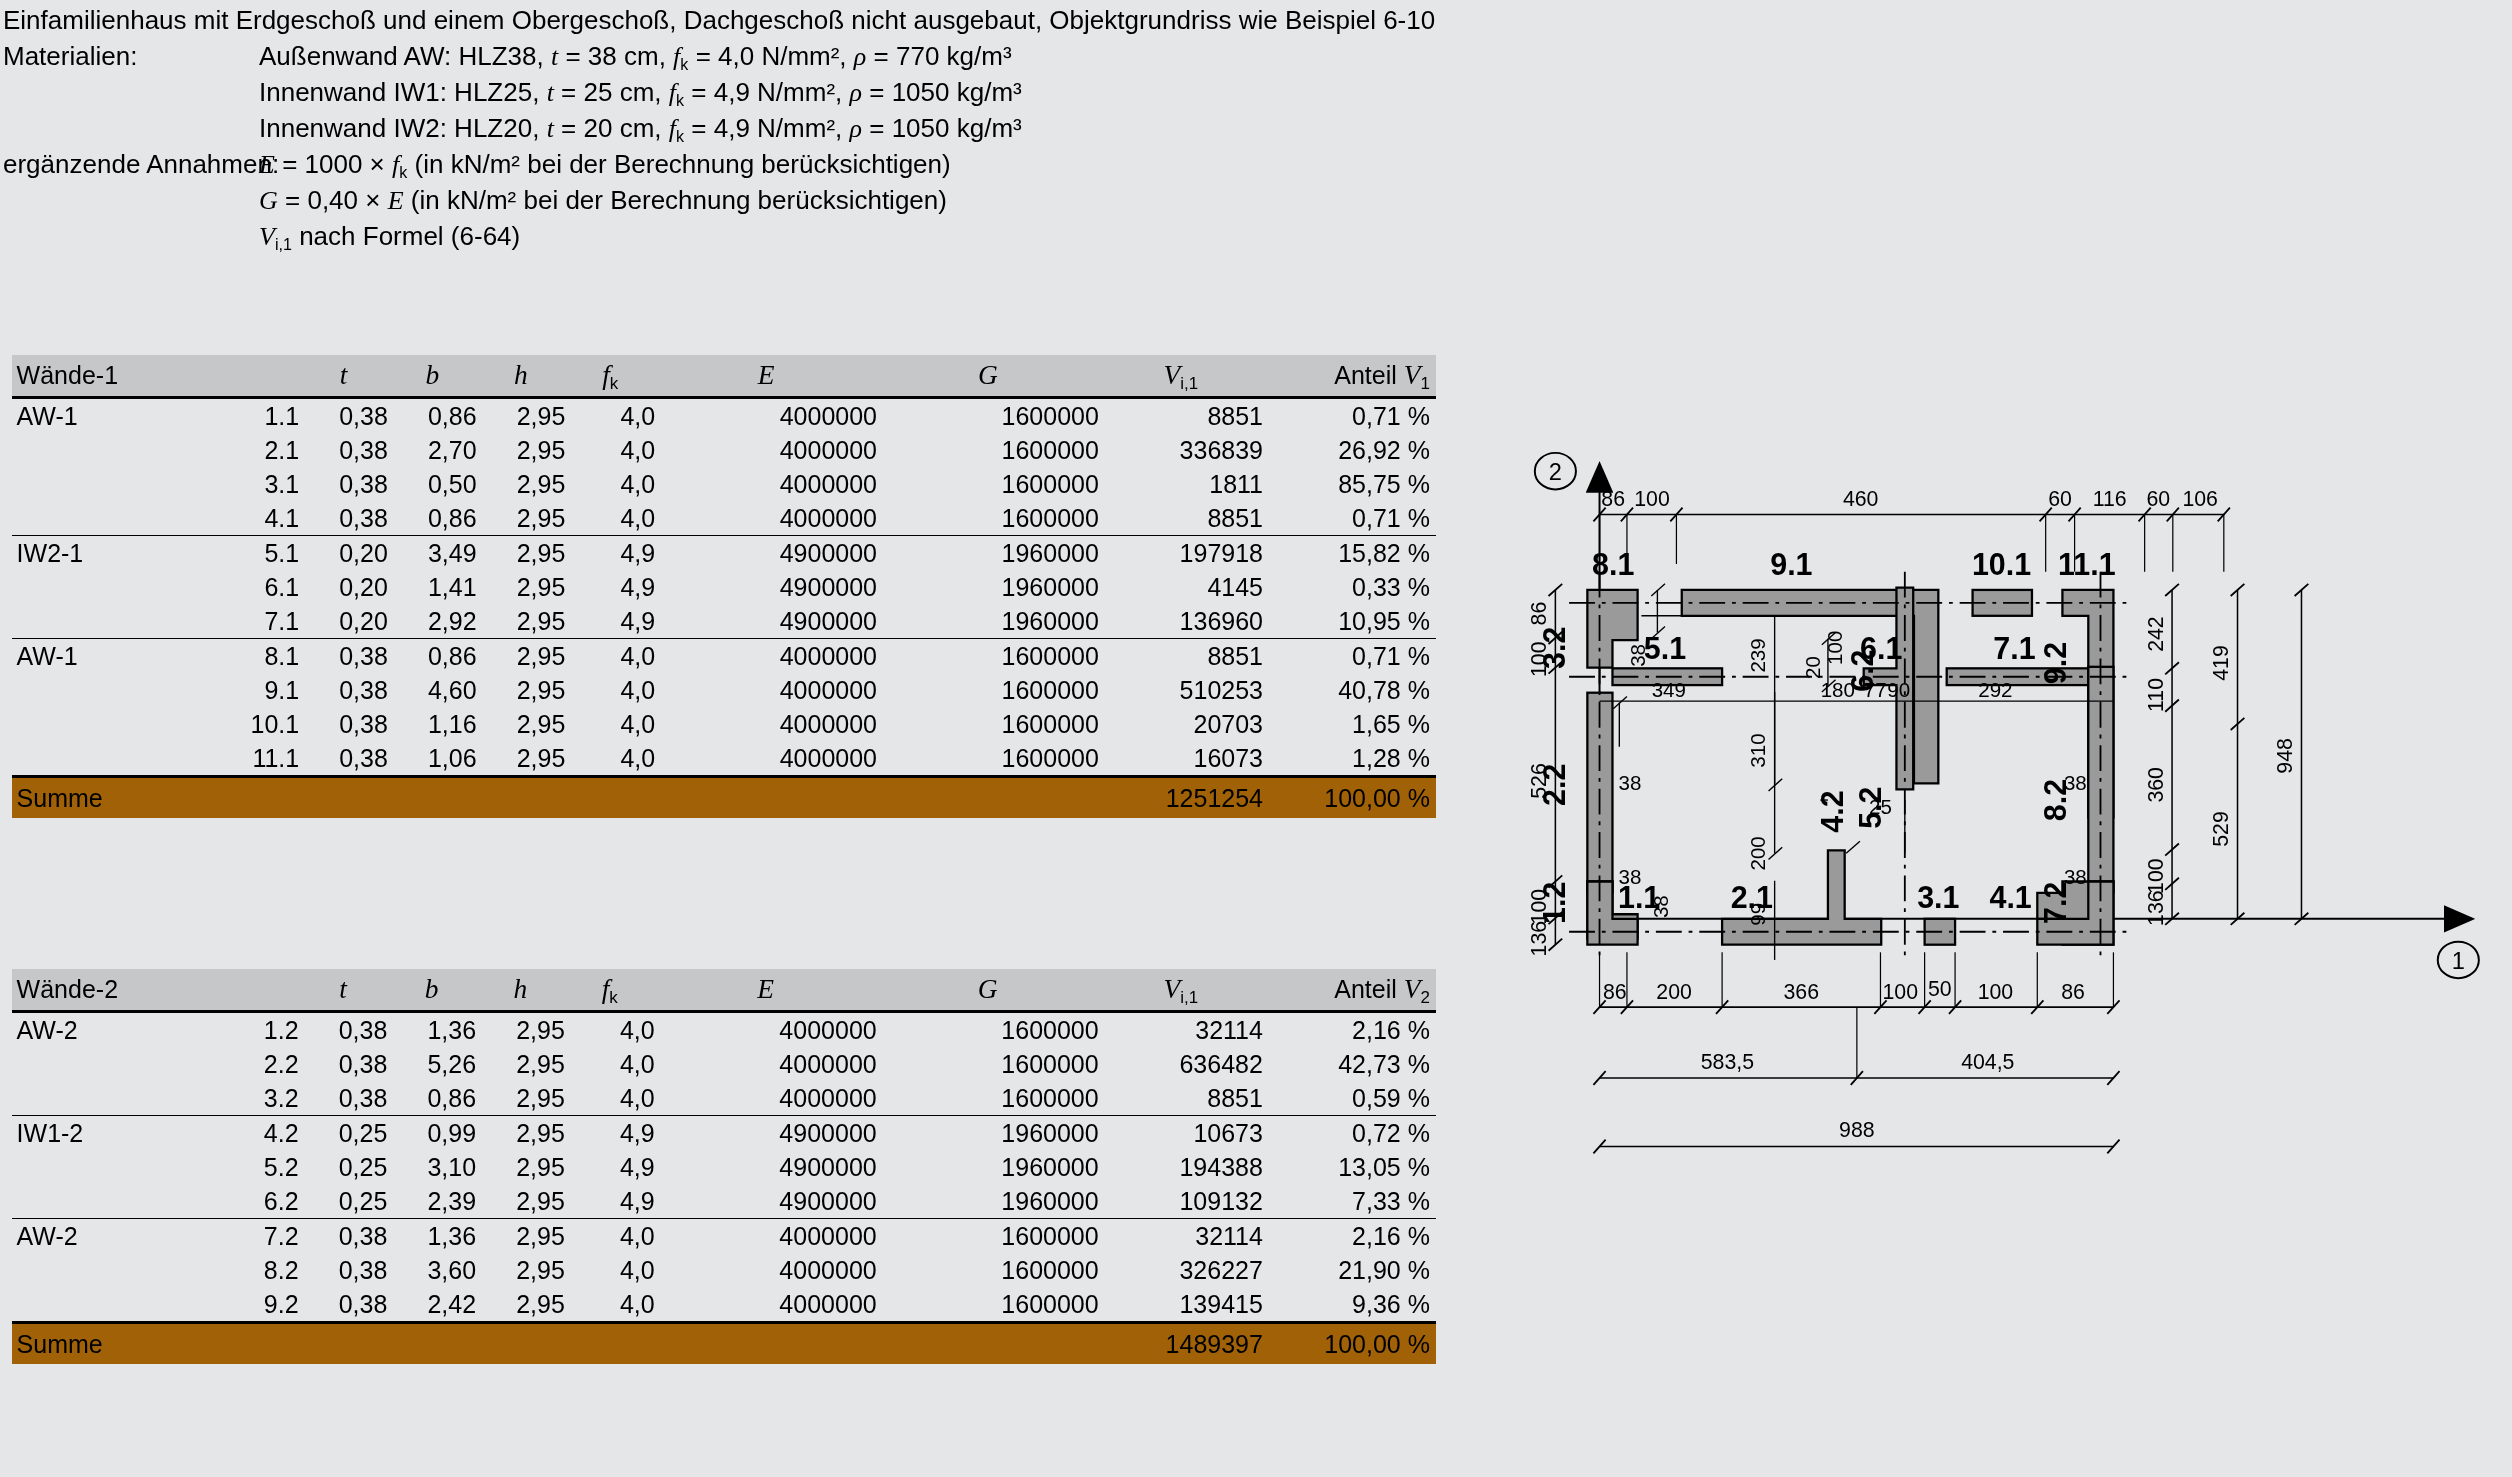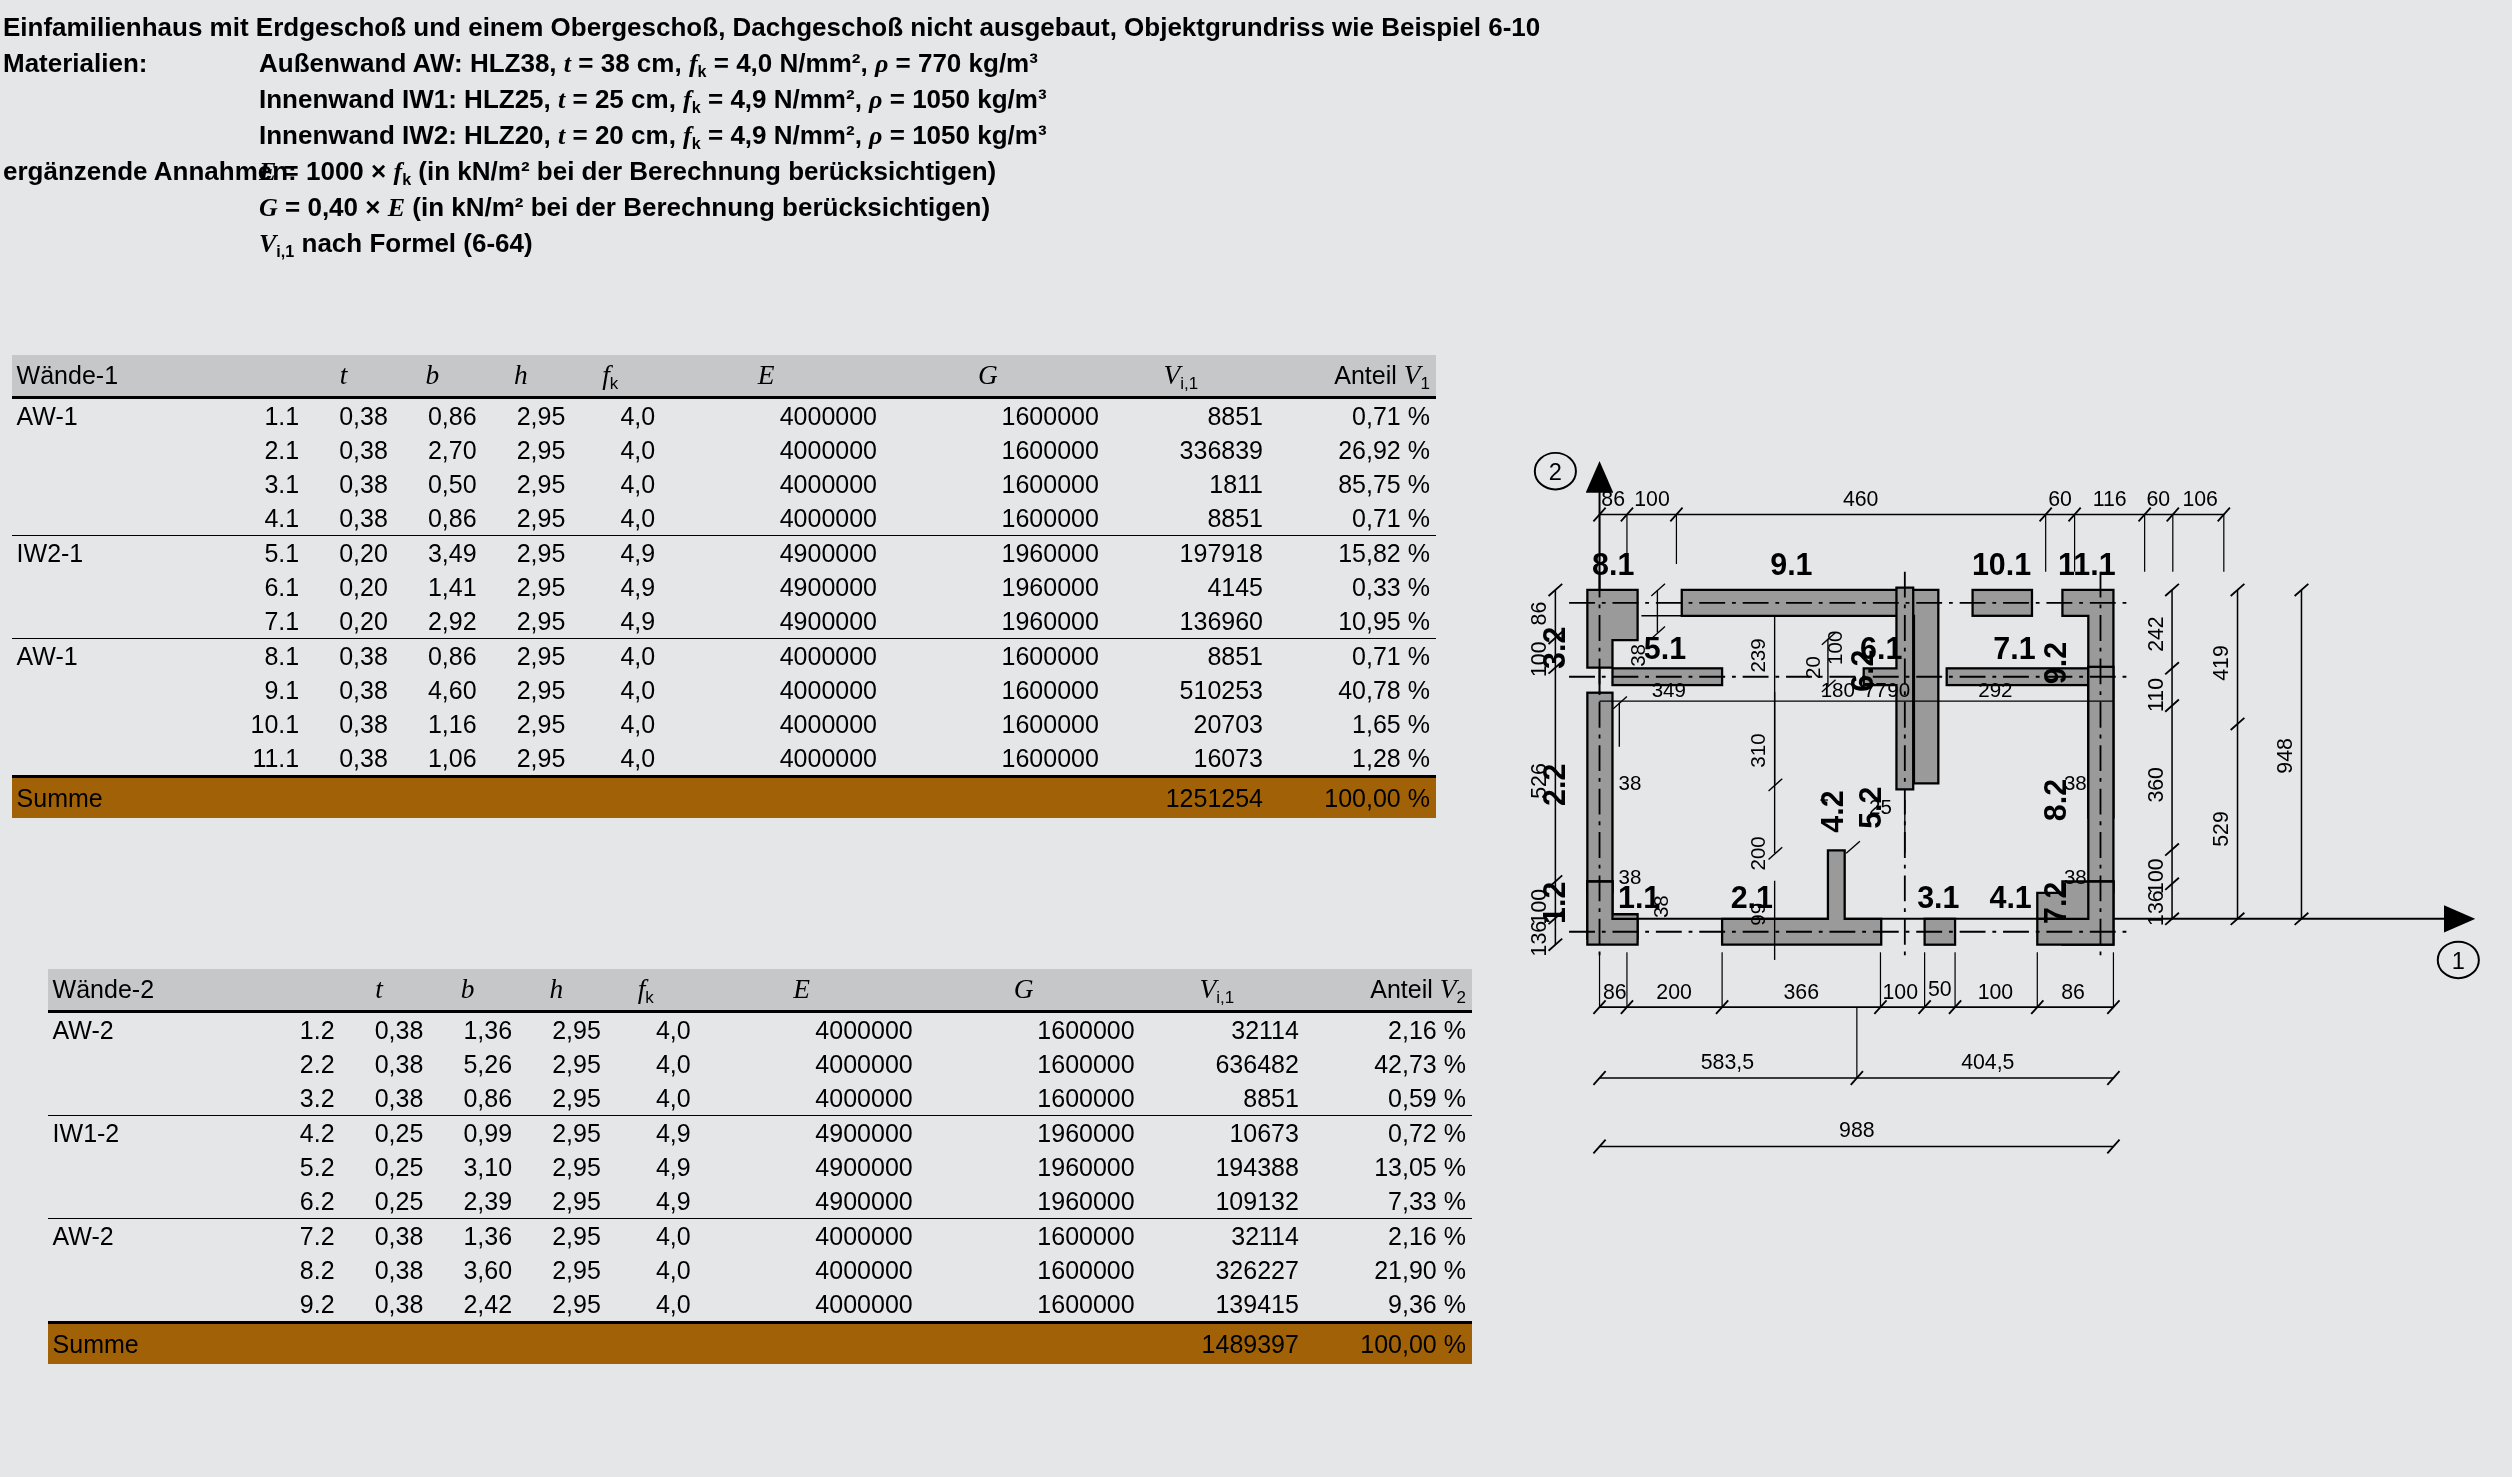--- a/index.html
+++ b/index.html
@@ -5,21 +5,21 @@
   html,body{margin:0;padding:0;}
   body{
     width:2512px;height:1478px;
     background:#e4e6e8;
     font-family:"Liberation Sans", sans-serif;
     color:#000;
     overflow:hidden;
     position:relative;
   }
   
-  #intro{position:absolute;left:3px;top:9px;width:1523px;font-weight:bold;}
+  #intro{position:absolute;left:3px;top:2px;width:1523px;}
   .introline{height:36px;line-height:36px;white-space:nowrap;font-size:26px;}
   .lbl{display:inline-block;width:256px;vertical-align:top;}
   .ital{font-family:"Liberation Serif",serif;font-style:italic;}
   .upr{font-family:"Liberation Serif",serif;font-style:italic;}
   sub{font-size:.62em;vertical-align:baseline;position:relative;top:.28em;font-style:normal;font-family:"Liberation Sans",sans-serif;}
 
   
   .tbl{position:absolute;left:12px;width:1424px;border-collapse:collapse;font-size:25px;}
   .tbl td,.tbl th{padding:0;height:34px;}
   .hdrrow{background:#c6c7c9;}
@@ -260,21 +260,21 @@
         <td class="c-h"></td>
         <td class="c-fk"></td>
         <td class="c-E"></td>
         <td class="c-G"></td>
         <td class="c-V">1251254</td>
         <td class="c-A">100,00 %</td>
       </tr>
     </tbody>
 </table>
 
-<table class="tbl" id="tbl2" style="top:969px;margin-left:36px;">
+<table class="tbl" id="tbl2" style="top:969px;">
   <tbody id="tbl2-body">
       <tr class="hdrrow">
         <td class="c-name">Wände-2</td>
         <td class="c-id"></td>
         <td class="c-t"><span class="hdrmath">t</span></td>
         <td class="c-b"><span class="hdrmath">b</span></td>
         <td class="c-h"><span class="hdrmath">h</span></td>
         <td class="c-fk"><span class="hdrmath">f<sub>k</sub></span></td>
         <td class="c-E"><span class="hdrmath">E</span></td>
         <td class="c-G"><span class="hdrmath">G</span></td>

